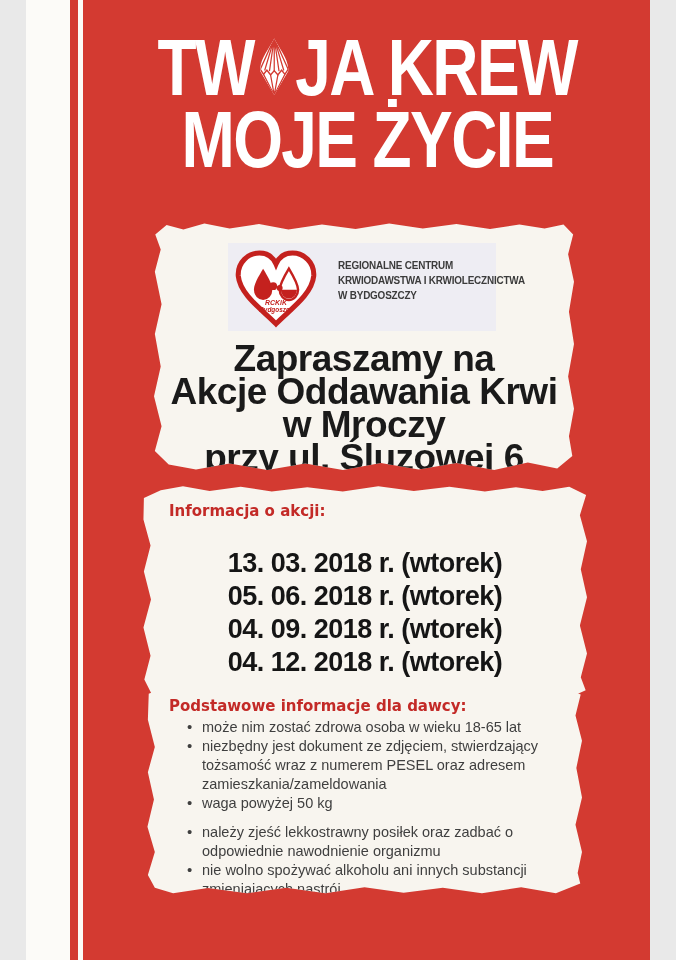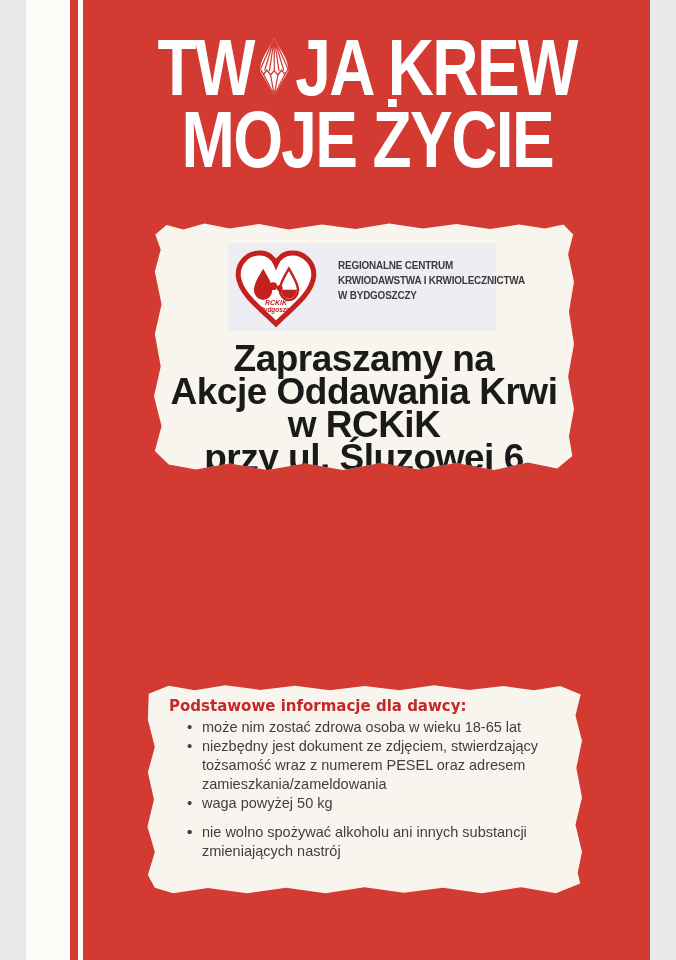--- a/index.html
+++ b/index.html
@@ -128,37 +128,48 @@
         </svg>
       </span>
       <div class="org-text">
         <span>REGIONALNE CENTRUM</span><br>
         <span>KRWIODAWSTWA I KRWIOLECZNICTWA</span><br>
         <span>W BYDGOSZCZY</span>
       </div>
     </div>
     <div class="invitation">
       <div>Zapraszamy na</div>
-      <div>Akcje Oddawania Krwi w RCKiK</div>
+      <div>Akcje Oddawania Krwi w Mroczy</div>
       <div>przy ul. Śluzowej 6 (MGOKiR)</div>
       <div>w godz. 05:00 - 14:30</div>
     </div>
   </div>
 
+  <div class="torn torn-b box2">
+    <div class="info-heading">Informacja o akcji:</div>
+    <div class="dates-wrap">
+      <div class="dates">
+        <div>13. 03. 2018 r. (wtorek)</div>
+        <div>05. 06. 2018 r. (wtorek)</div>
+        <div>04. 09. 2018 r. (wtorek)</div>
+        <div>04. 12. 2018 r. (wtorek)</div>
+      </div>
+    </div>
+  </div>
 
   <div class="torn torn-c box3">
     <div class="box3-inner">
       <div class="red-head">Podstawowe informacje dla dawcy:</div>
       <ul class="plain">
         <li><span class="dot">•</span><span>może nim zostać zdrowa osoba w wieku 18-65 lat</span></li>
         <li><span class="dot">•</span><span>niezbędny jest dokument ze zdjęciem, stwierdzający tożsamość wraz z numerem PESEL oraz adresem zamieszkania/zameldowania</span></li>
         <li><span class="dot">•</span><span>waga powyżej 50 kg</span></li>
       </ul>
       <div class="section-gap"></div>
       <ul class="plain">
-        <li><span class="dot">•</span></li>
+        <li><span class="dot">•</span><span>należy zjeść lekkostrawny posiłek oraz zadbać o odpowiednie nawodnienie organizmu</span></li>
         <li><span class="dot">•</span><span>nie wolno spożywać alkoholu ani innych substancji zmieniających nastrój</span></li>
 
       </ul>
     </div>
   </div>
 
 </div>
 
 </body></html>

